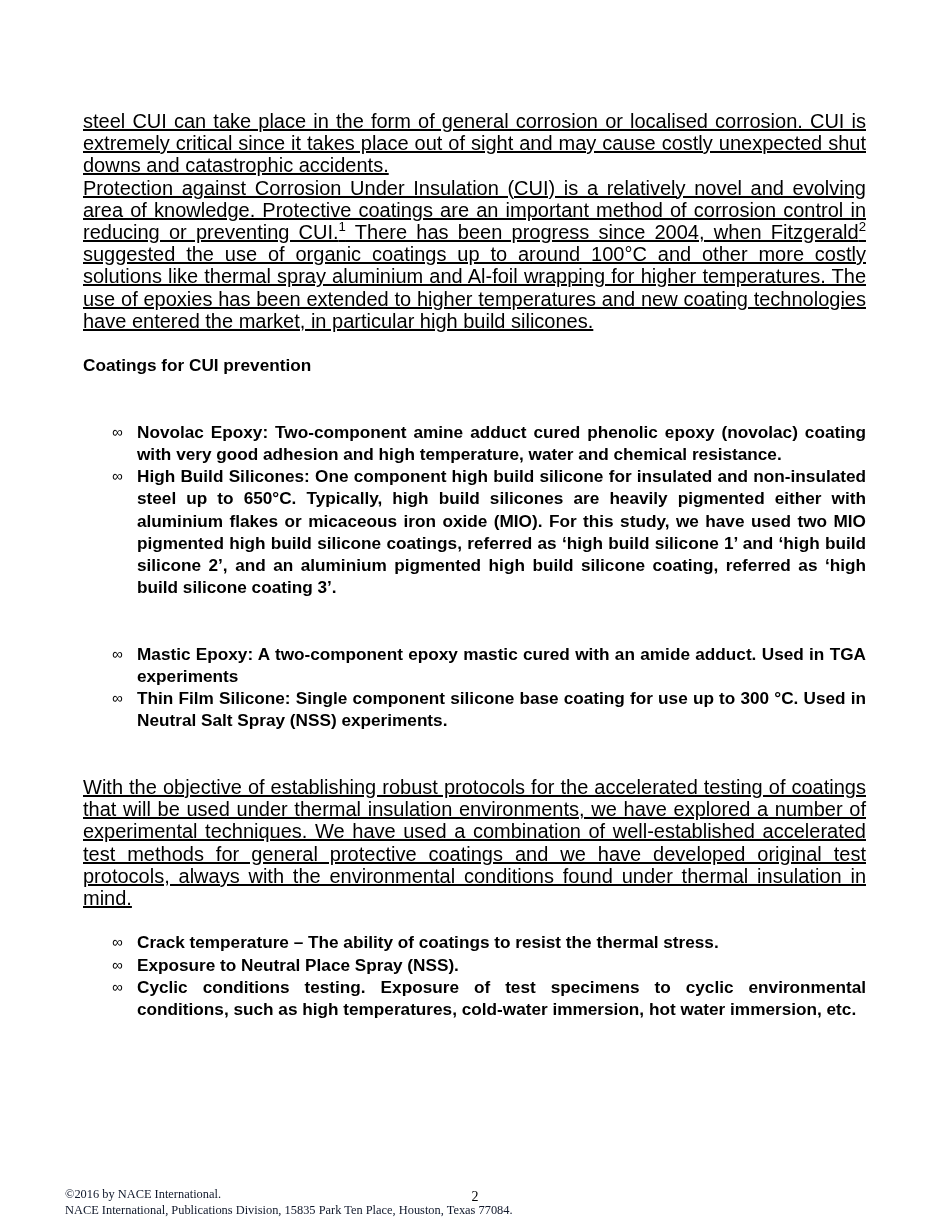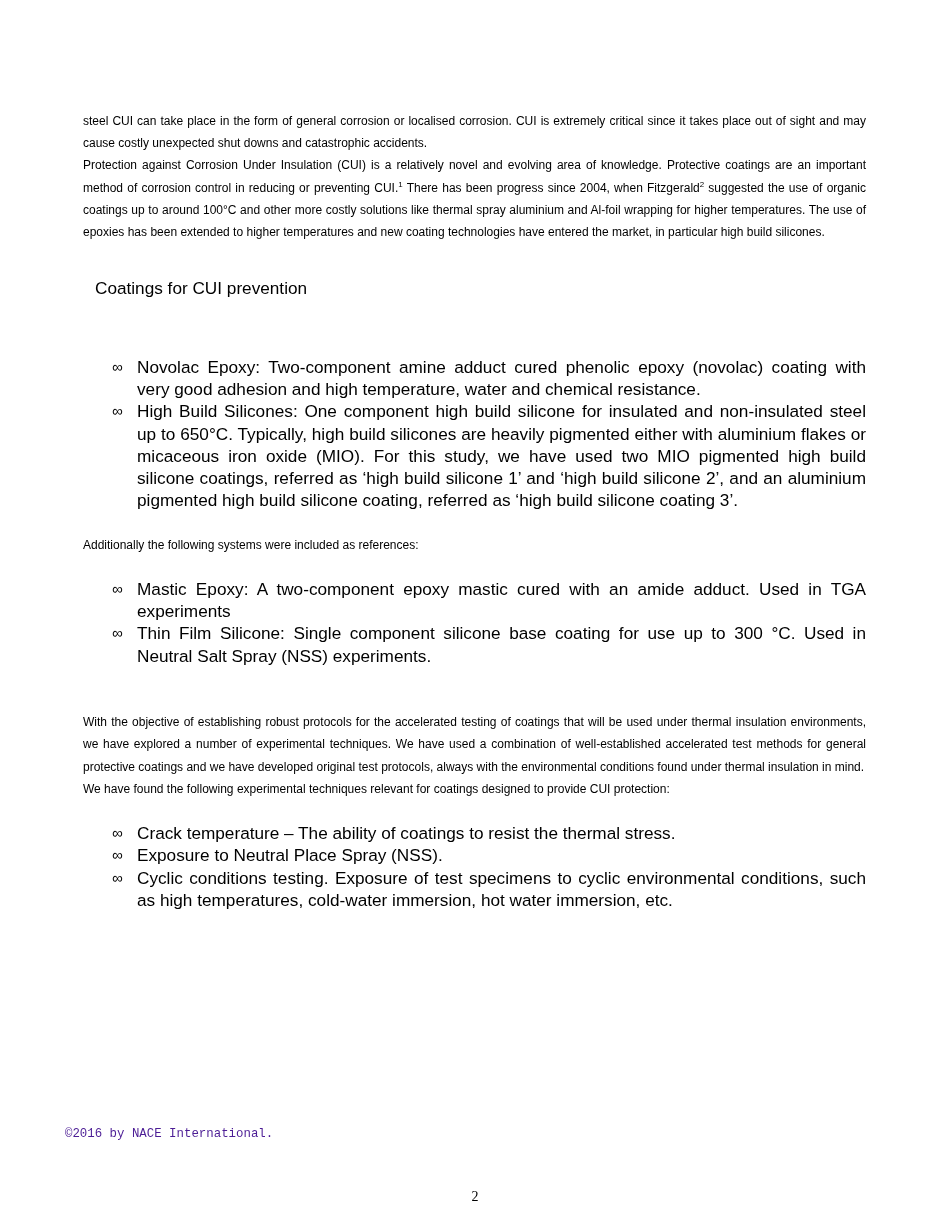--- a/index.html
+++ b/index.html
@@ -16,41 +16,42 @@
     box-sizing: border-box;
   }
   .body-col {
     position: absolute;
     left: 83px;
     top: 110px;
     width: 783px;
   }
   .para {
     font-family: "Liberation Sans", sans-serif;
-    font-size: 12px;
+    font-size: 20px;
     line-height: 22.2px;
     color: #000000;
     text-align: justify;
     text-justify: inter-word;
     margin: 0;
     -webkit-hyphens: none;
     hyphens: none;
+    text-decoration: underline;
   }
   .para sup {
     font-size: 0.66em;
     vertical-align: super;
     line-height: 0;
   }
   .heading {
     font-family: "Liberation Sans", sans-serif;
     font-size: 17.2px;
     line-height: 22.2px;
-    font-weight: normal;
+    font-weight: bold;
     color: #000000;
-    margin: 12px;
+    margin: 0;
     text-align: left;
   }
   .spacer-line {
     height: 22.2px;
   }
   .bullets {
     margin: 0;
     padding: 0;
     list-style: none;
   }
@@ -68,31 +69,32 @@
     position: absolute;
     left: 29px;
     top: 0;
     font-family: "Liberation Sans", sans-serif;
     font-size: 15px;
     line-height: 22.2px;
     color: #000000;
   }
   .bullet-item .btext {
     display: block;
+    font-weight: bold;
   }
   
   .footer {
     position: absolute;
     left: 65px;
-    top: 1126px;
+    top: 1186px;
     width: 800px;
-    font-family: Liberation Mono, monospace;
+    font-family: Liberation Serif, serif;
     font-size: 12.4px;
     line-height: 16.2px;
-    color: #4c1d95;
+    color: #0f172a;
   }
   .footer div {
     white-space: nowrap;
   }
   .page-number {
     position: absolute;
     left: 0;
     top: 1188px;
     width: 950px;
     text-align: center;
@@ -128,21 +130,20 @@
         <span class="btext">Novolac Epoxy: Two-component amine adduct cured phenolic epoxy (novolac) coating with very good adhesion and high temperature, water and chemical resistance.</span>
       </li>
       <li class="bullet-item">
         <span class="marker">∞</span>
         <span class="btext">High Build Silicones: One component high build silicone for insulated and non-insulated steel up to 650°C. Typically, high build silicones are heavily pigmented either with aluminium flakes or micaceous iron oxide (MIO). For this study, we have used two MIO pigmented high build silicone coatings, referred as ‘high build silicone 1’ and ‘high build silicone 2’, and an aluminium pigmented high build silicone coating, referred as ‘high build silicone coating 3’.</span>
       </li>
     </ul>
 
     <div class="spacer-line"></div>
 
-    <p class="para">Additionally the following systems were included as references:</p>
 
     <div class="spacer-line"></div>
 
     <ul class="bullets">
       <li class="bullet-item">
         <span class="marker">∞</span>
         <span class="btext">Mastic Epoxy: A two-component epoxy mastic cured with an amide adduct. Used in TGA experiments</span>
       </li>
       <li class="bullet-item">
         <span class="marker">∞</span>
@@ -150,21 +151,20 @@
       </li>
     </ul>
 
     <div class="spacer-line"></div>
 
 
     <div class="spacer-line"></div>
 
     <p class="para">With the objective of establishing robust protocols for the accelerated testing of coatings that will be used under thermal insulation environments, we have explored a number of experimental techniques. We have used a combination of well-established accelerated test methods for general protective coatings and we have developed original test protocols, always with the environmental conditions found under thermal insulation in mind.</p>
 
-    <p class="para">We have found the following experimental techniques relevant for coatings designed to provide CUI protection:</p>
 
     <div class="spacer-line"></div>
 
     <ul class="bullets">
       <li class="bullet-item">
         <span class="marker">∞</span>
         <span class="btext">Crack temperature – The ability of coatings to resist the thermal stress.</span>
       </li>
       <li class="bullet-item">
         <span class="marker">∞</span>
@@ -173,17 +173,18 @@
       <li class="bullet-item">
         <span class="marker">∞</span>
         <span class="btext">Cyclic conditions testing. Exposure of test specimens to cyclic environmental conditions, such as high temperatures, cold-water immersion, hot water immersion, etc.</span>
       </li>
     </ul>
 
   </div>
 
   <div class="footer">
     <div>©2016 by NACE International.</div>
+    <div>NACE International, Publications Division, 15835 Park Ten Place, Houston, Texas 77084.</div>
   </div>
 
   <div class="page-number">2</div>
 
 </div>
 
 </body></html>

